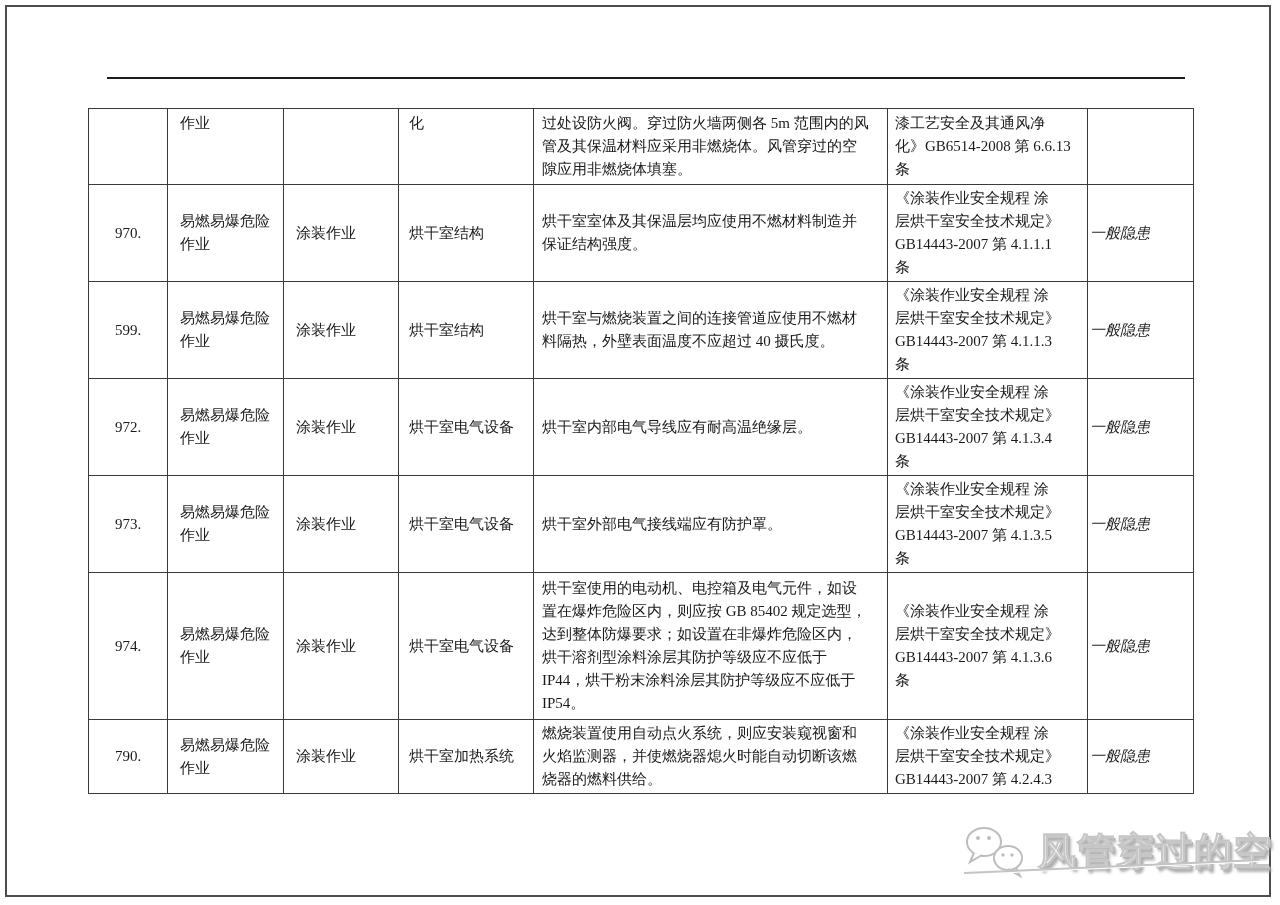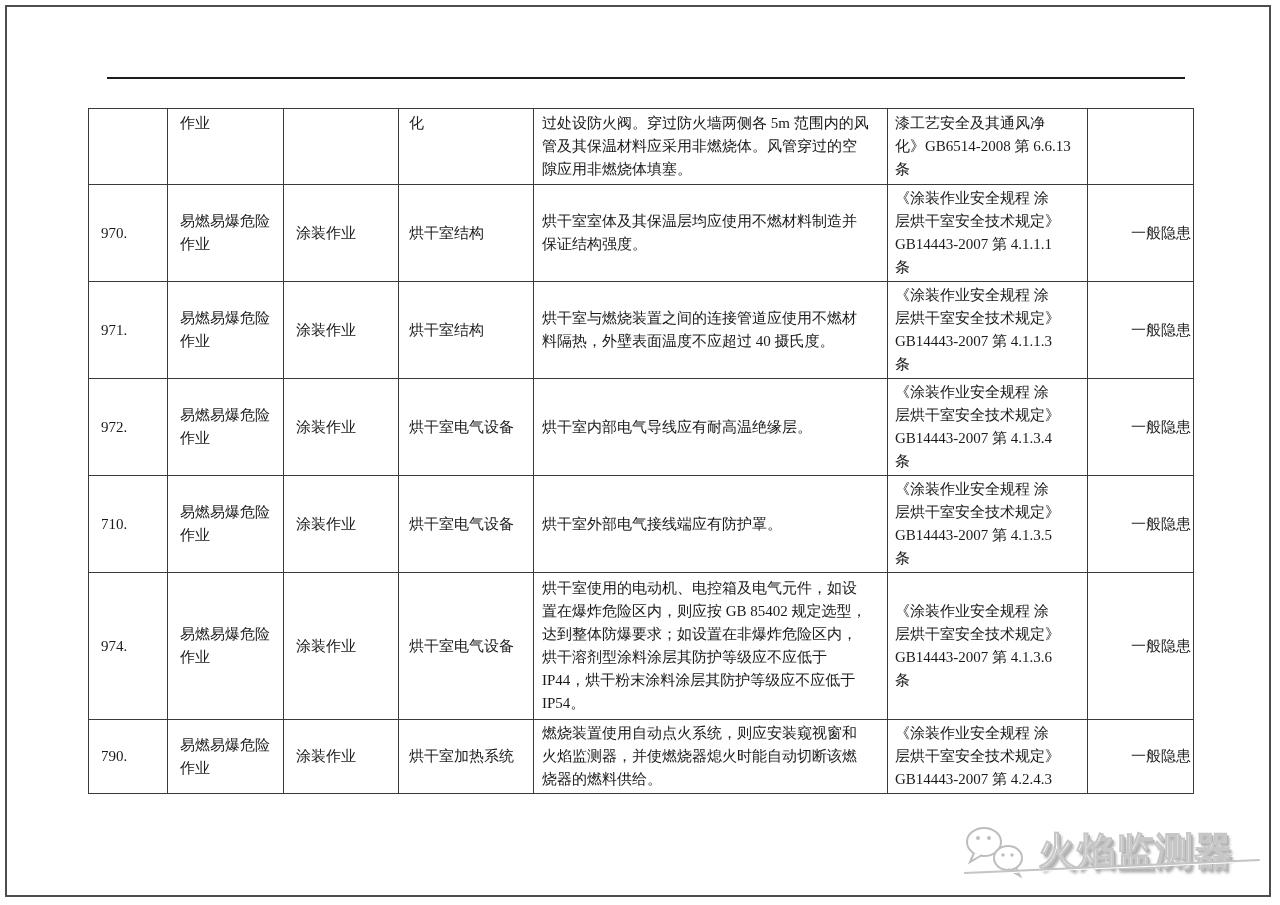--- a/index.html
+++ b/index.html
@@ -33,27 +33,27 @@
     border:1.5px solid #3a3a3a;
     font-size:15px;
     line-height:23px;
     padding:2px 8px;
     vertical-align:middle;
     white-space:pre-line;
     overflow:hidden;
     box-sizing:border-box;
   }
   .doc-table tr.row-top td{ vertical-align:top; padding-top:3px; }
-  .doc-table td.c-seq{ text-align:left; padding:2px 12px; }
+  .doc-table td.c-seq{ text-align:center; padding:2px 12px; }
   .doc-table td.c-cat{ padding-left:12px; }
   .doc-table td.c-op{ padding-left:12px; }
   .doc-table td.c-item{ padding-left:10px; }
   .doc-table td.c-desc{ padding-left:8px; padding-right:4px; }
   .doc-table td.c-ref{ padding-left:7px; padding-right:4px; }
-  .doc-table td.c-level{ text-align:right; padding:2px 2px; }
+  .doc-table td.c-level{ text-align:left; padding:2px 2px;font-style:italic; }
   tr.h76{ height:76px; } tr.h94{ height:94px; }
   tr.h147{ height:147px; } tr.h73{ height:73px; }
 
   
   .watermark{
     position:absolute; left:962px; top:820px;
     width:305px; height:66px;
   }
   .wm-text{
     position:absolute; left:76px; top:6px;
@@ -113,21 +113,21 @@
       <td class="c-item">烘干室结构</td>
       <td class="c-desc">烘干室室体及其保温层均应使用不燃材料制造并
 保证结构强度。</td>
       <td class="c-ref">《涂装作业安全规程 涂
 层烘干室安全技术规定》
 GB14443-2007 第 4.1.1.1
 条</td>
       <td class="c-level">一般隐患</td>
     </tr>
     <tr class="h94">
-      <td class="c-seq">971.</td>
+      <td class="c-seq">599.</td>
       <td class="c-cat">易燃易爆危险
 作业</td>
       <td class="c-op">涂装作业</td>
       <td class="c-item">烘干室结构</td>
       <td class="c-desc">烘干室与燃烧装置之间的连接管道应使用不燃材
 料隔热，外壁表面温度不应超过 40 摄氏度。</td>
       <td class="c-ref">《涂装作业安全规程 涂
 层烘干室安全技术规定》
 GB14443-2007 第 4.1.1.3
 条</td>
@@ -140,21 +140,21 @@
       <td class="c-op">涂装作业</td>
       <td class="c-item">烘干室电气设备</td>
       <td class="c-desc">烘干室内部电气导线应有耐高温绝缘层。</td>
       <td class="c-ref">《涂装作业安全规程 涂
 层烘干室安全技术规定》
 GB14443-2007 第 4.1.3.4
 条</td>
       <td class="c-level">一般隐患</td>
     </tr>
     <tr class="h94">
-      <td class="c-seq">710.</td>
+      <td class="c-seq">973.</td>
       <td class="c-cat">易燃易爆危险
 作业</td>
       <td class="c-op">涂装作业</td>
       <td class="c-item">烘干室电气设备</td>
       <td class="c-desc">烘干室外部电气接线端应有防护罩。</td>
       <td class="c-ref">《涂装作业安全规程 涂
 层烘干室安全技术规定》
 GB14443-2007 第 4.1.3.5
 条</td>
       <td class="c-level">一般隐患</td>
@@ -205,15 +205,15 @@
         <path d="M54 44 L58 52 L46 45" fill="none"></path>
       </g>
       <g fill="#bdbdbd">
         <circle cx="16" cy="14" r="2"></circle>
         <circle cx="27" cy="14" r="2"></circle>
         <circle cx="41" cy="31" r="1.7"></circle>
         <circle cx="50" cy="31" r="1.7"></circle>
       </g>
     </svg>
   </span>
-  <span class="wm-text">火焰监测器</span>
+  <span class="wm-text">风管穿过的空</span>
   <span class="wm-underline"></span>
 </div>
 
 </body></html>

